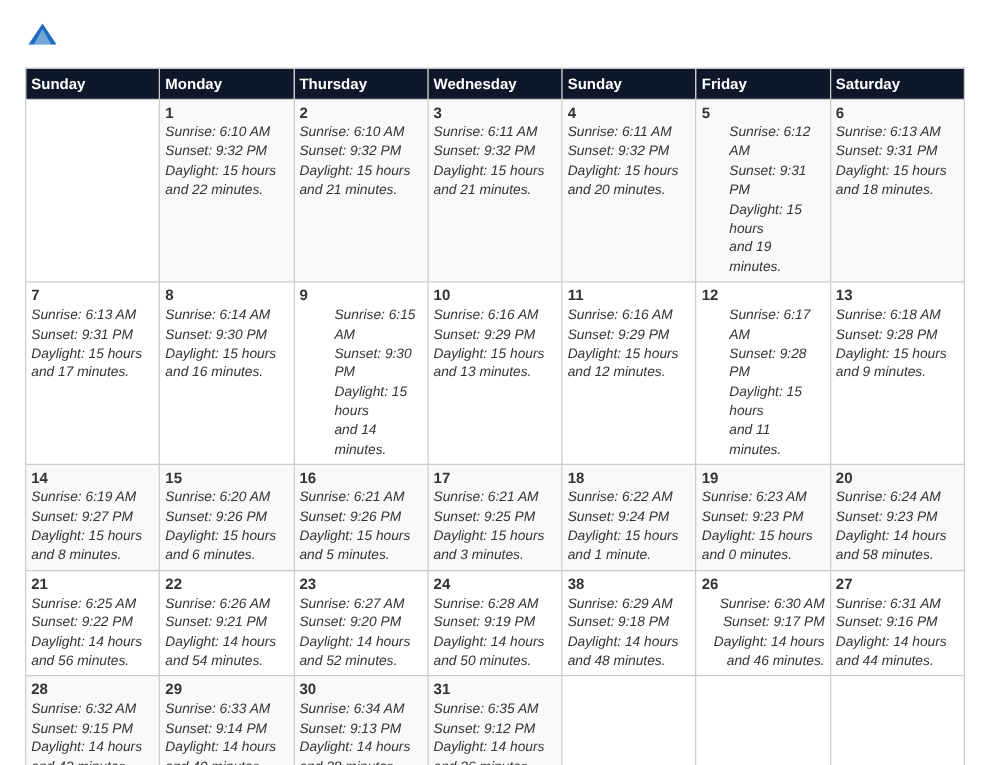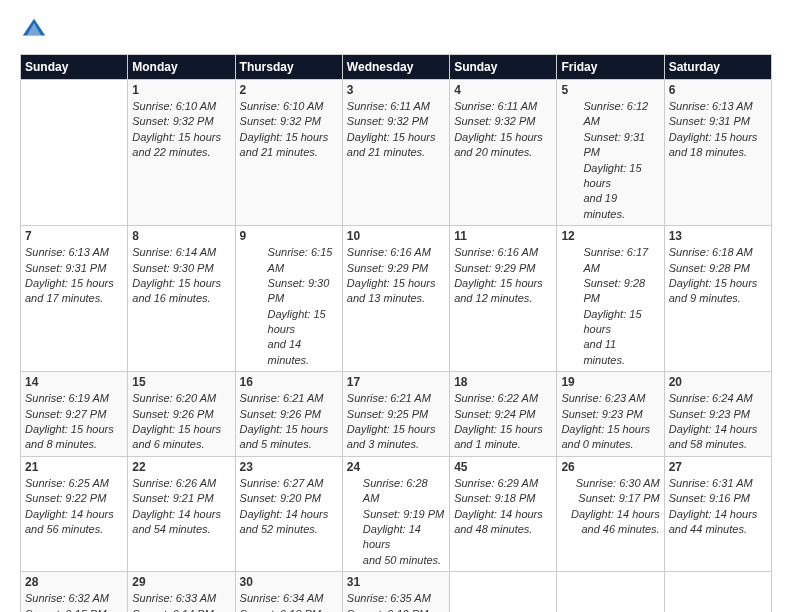--- a/index.html
+++ b/index.html
@@ -299,27 +299,27 @@
           </td>
           <td>
             <span class="day-number">23</span>
             <div class="day-info" style="white-space: pre-line;">Sunrise: 6:27 AM
 Sunset: 9:20 PM
 Daylight: 14 hours
 and 52 minutes.</div>
           </td>
           <td>
             <span class="day-number">24</span>
-            <div class="day-info" style="white-space: pre-line; margin-left: 16px;">Sunrise: 6:28 AM
+            <div class="day-info" style="white-space: pre-line;">Sunrise: 6:28 AM
 Sunset: 9:19 PM
 Daylight: 14 hours
 and 50 minutes.</div>
           </td>
           <td>
-            <span class="day-number">45</span>
+            <span class="day-number">38</span>
             <div class="day-info" style="white-space: pre-line;">Sunrise: 6:29 AM
 Sunset: 9:18 PM
 Daylight: 14 hours
 and 48 minutes.</div>
           </td>
           <td>
             <span class="day-number">26</span>
             <div class="day-info" style="white-space: pre-line; text-align: right;">Sunrise: 6:30 AM
 Sunset: 9:17 PM
 Daylight: 14 hours

